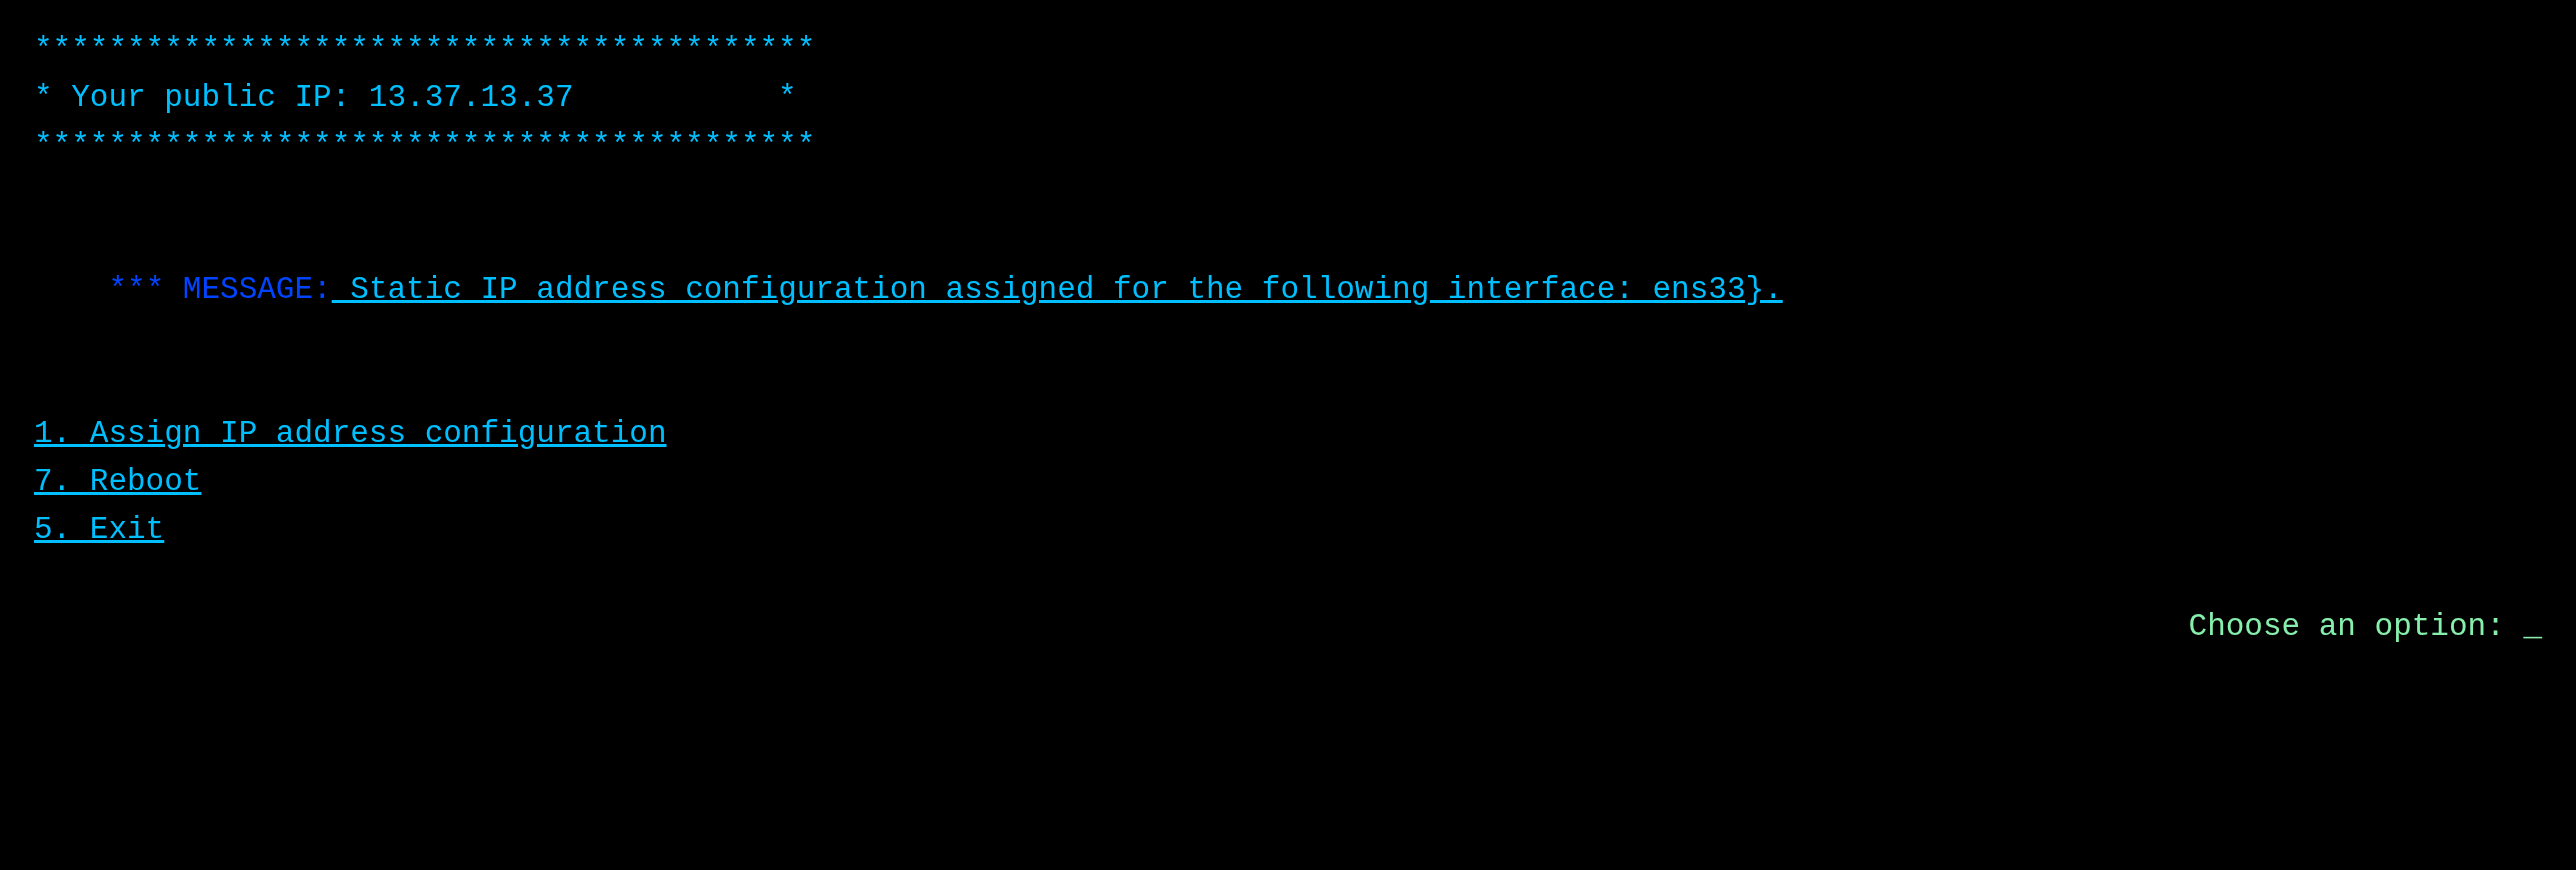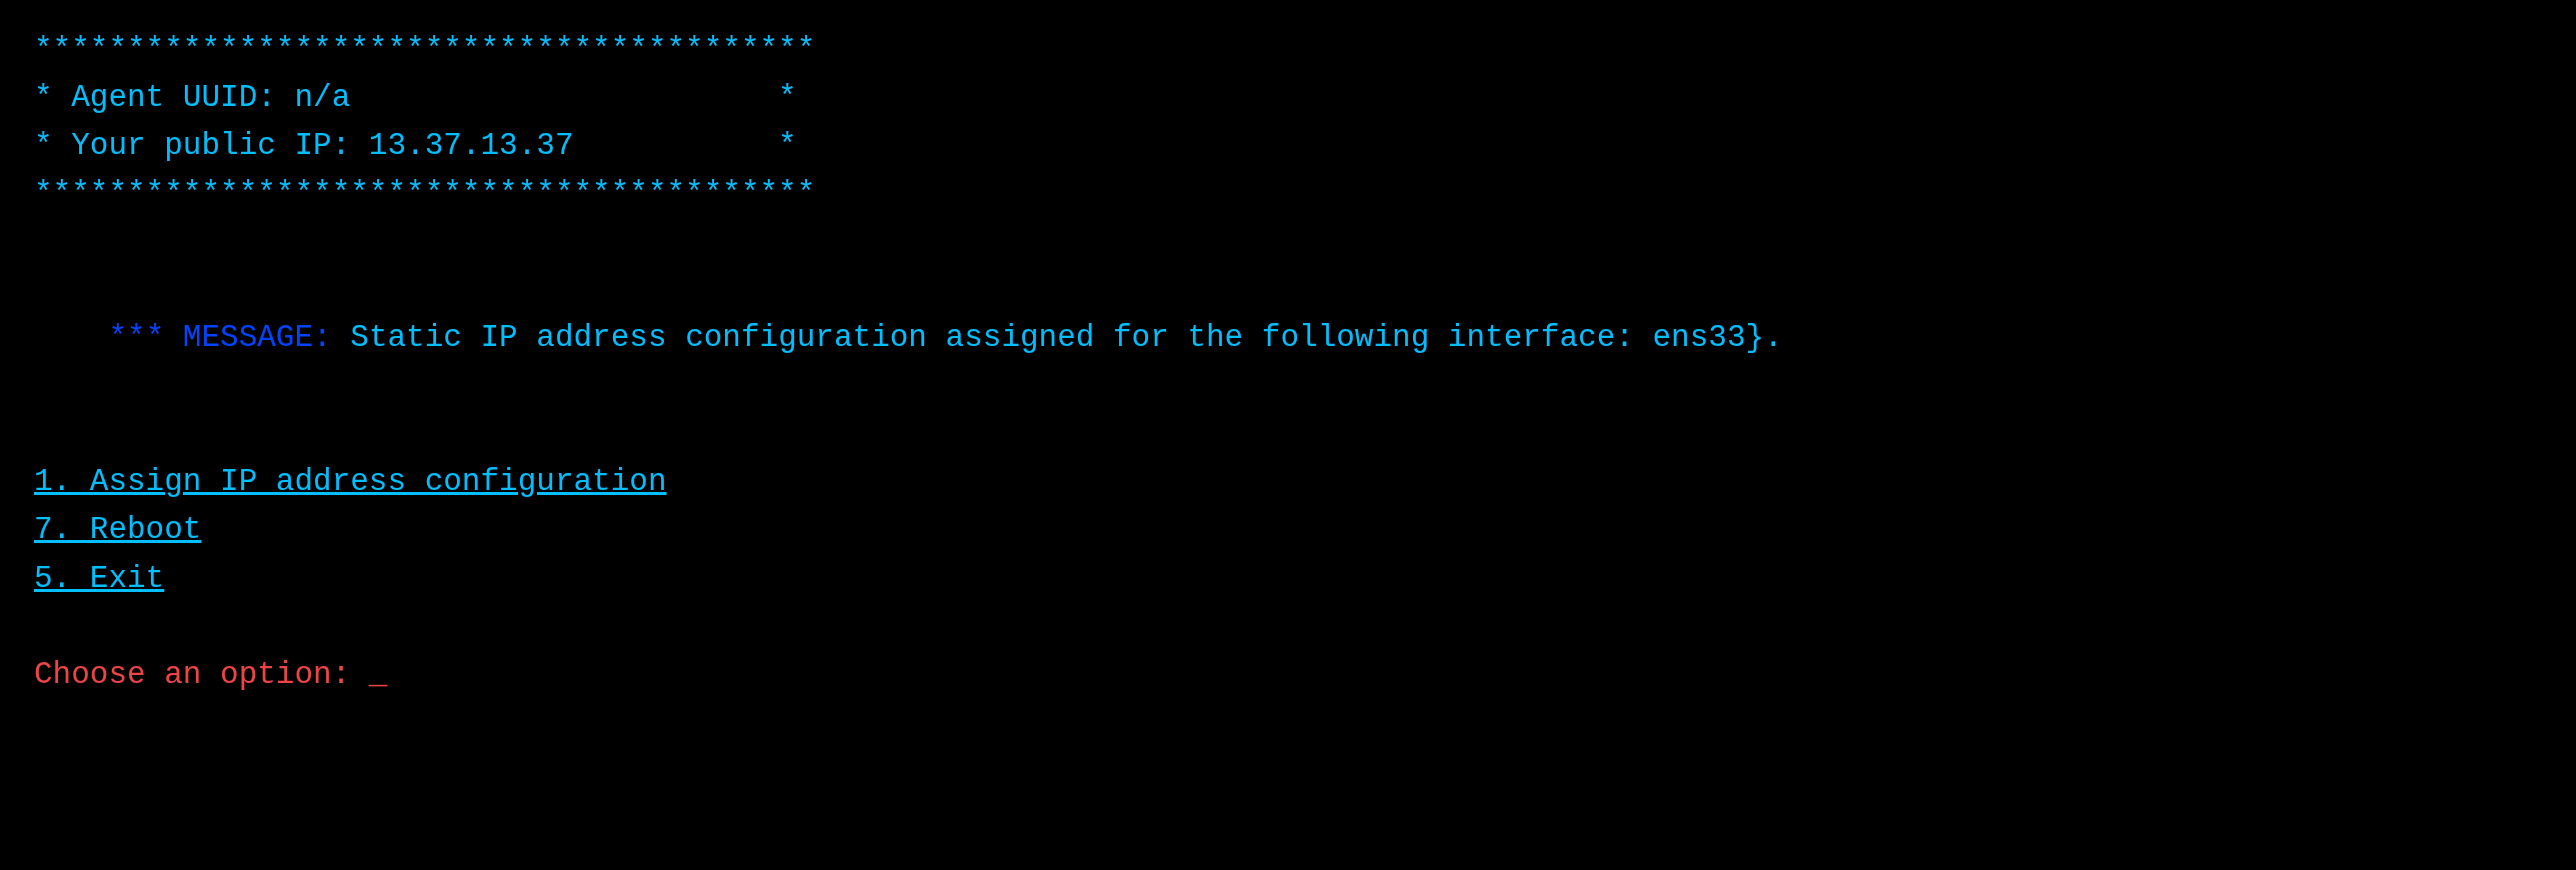--- a/index.html
+++ b/index.html
@@ -44,42 +44,43 @@
       white-space: pre;
     }
 
     .message-label {
       color: #0044ff;
       margin-top: 48px;
     }
 
     .message-text {
       color: #00bfff;
+      text-decoration: underline;
     }
 
     .menu-item {
       color: #00bfff;
       white-space: pre;
       text-decoration: underline;
     }
 
     .prompt-line {
-      color: #ef4444;
+      color: #86efac;
       white-space: pre;
+      text-align: right;
     }
   </style>
 </head>
 <body>
 
 <div class="terminal-content">
 
   <div class="header-border">******************************************</div>
 
 
-  <div class="header-line">* Agent UUID: n/a                       *</div>
 
   <div class="header-line">* Your public IP: 13.37.13.37           *</div>
 
   <div class="header-border">******************************************</div>
 
   <div class="blank-line"></div>
 
   <div class="message-line">
     <span class="message-label">*** MESSAGE:</span><span class="message-text"> Static IP address configuration assigned for the following interface: ens33}.</span>
   </div>

